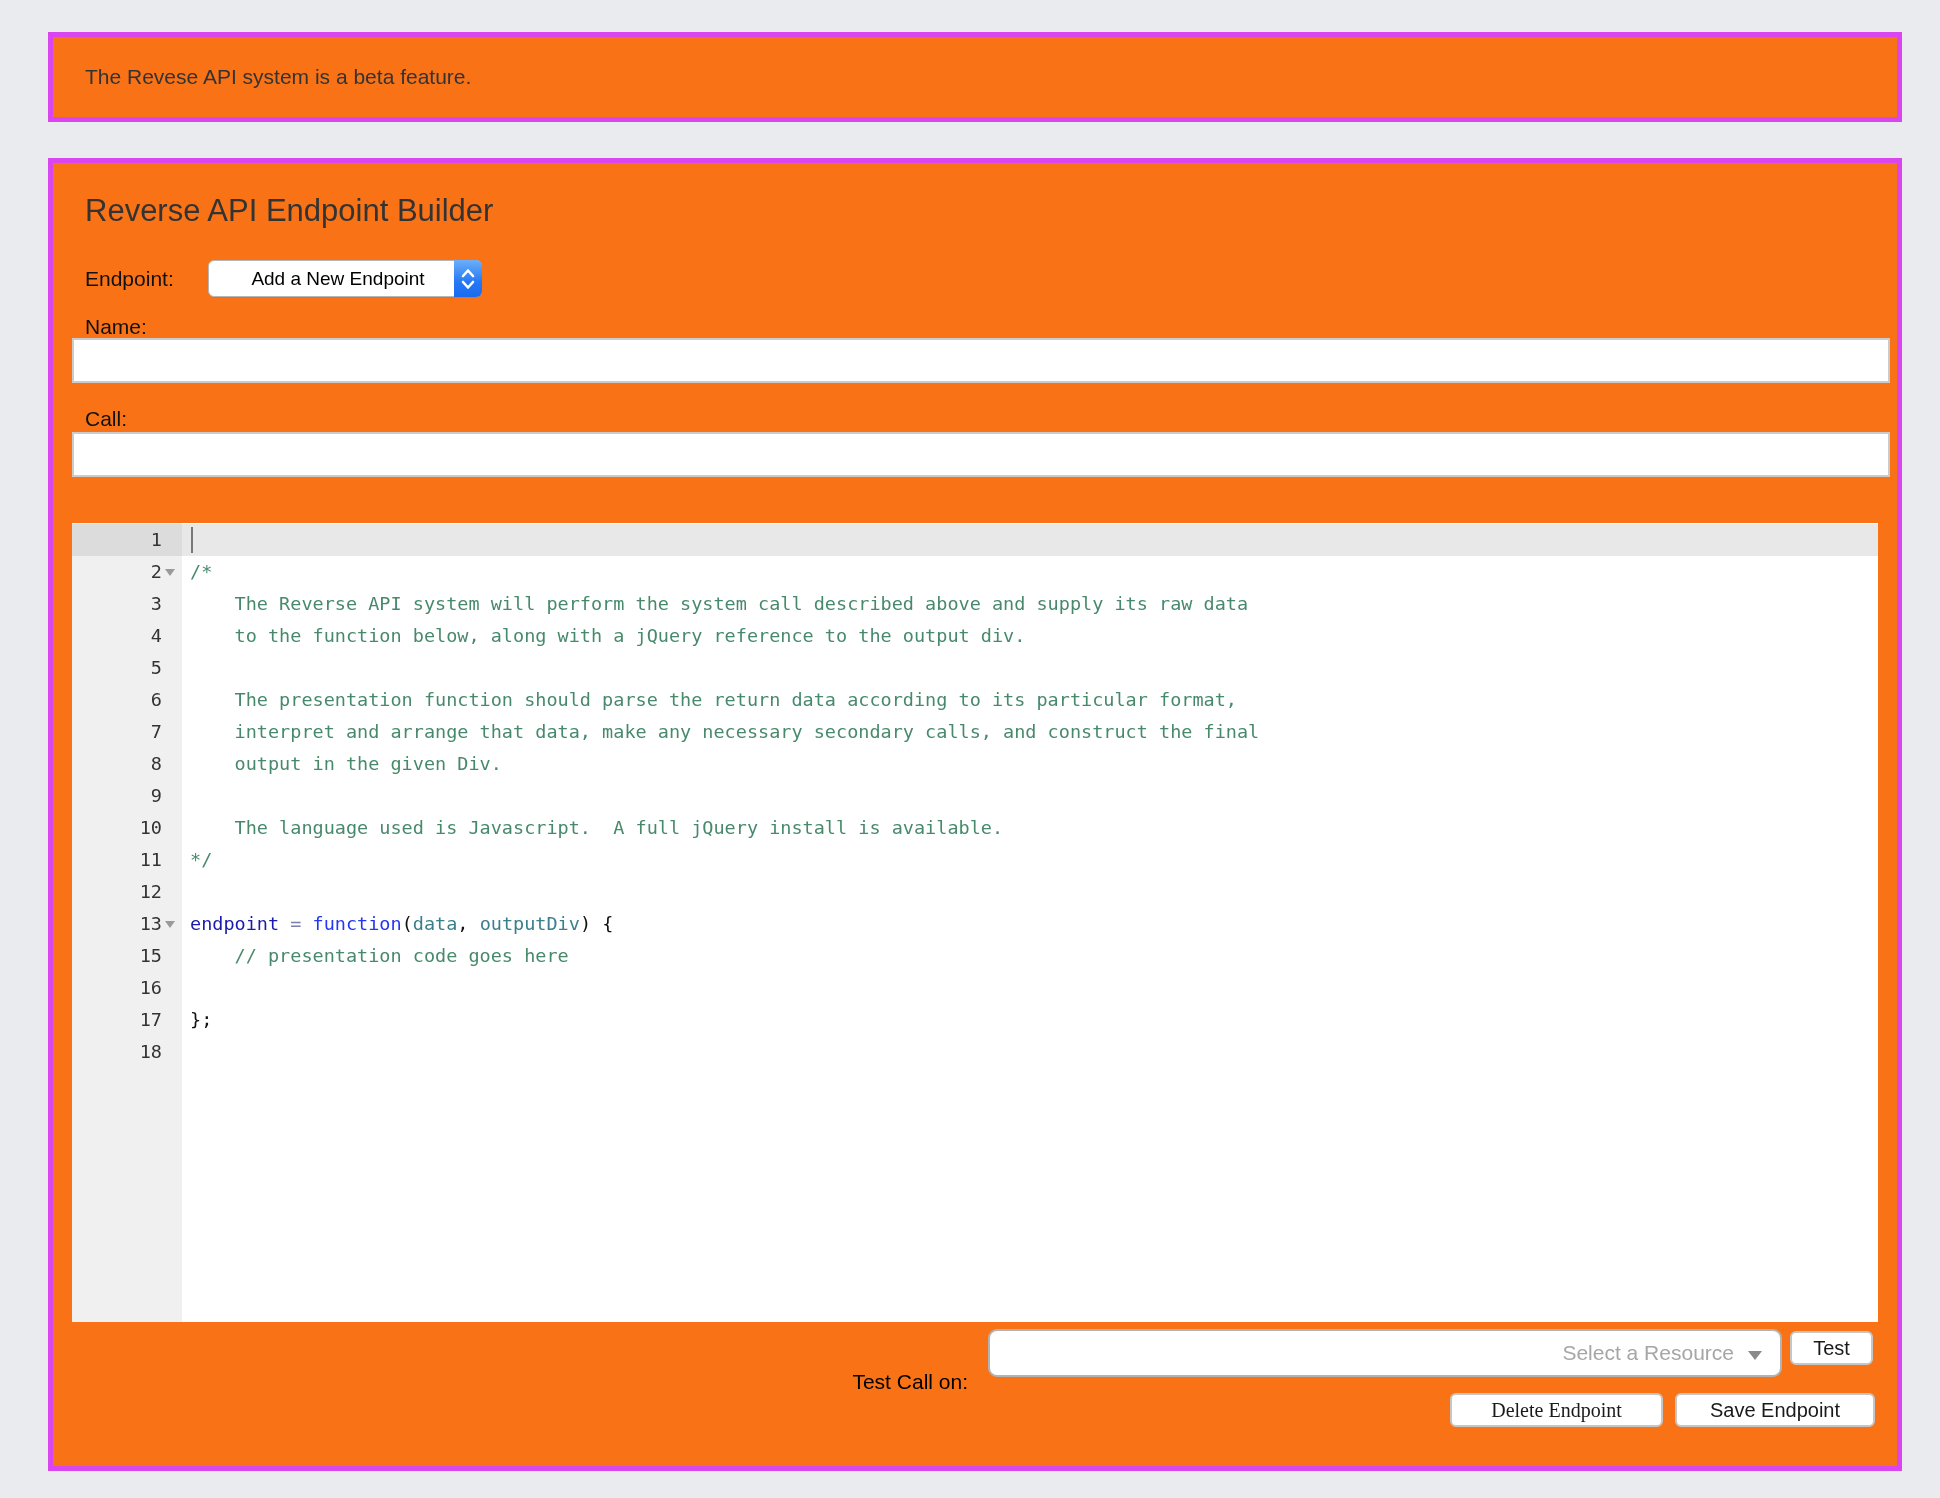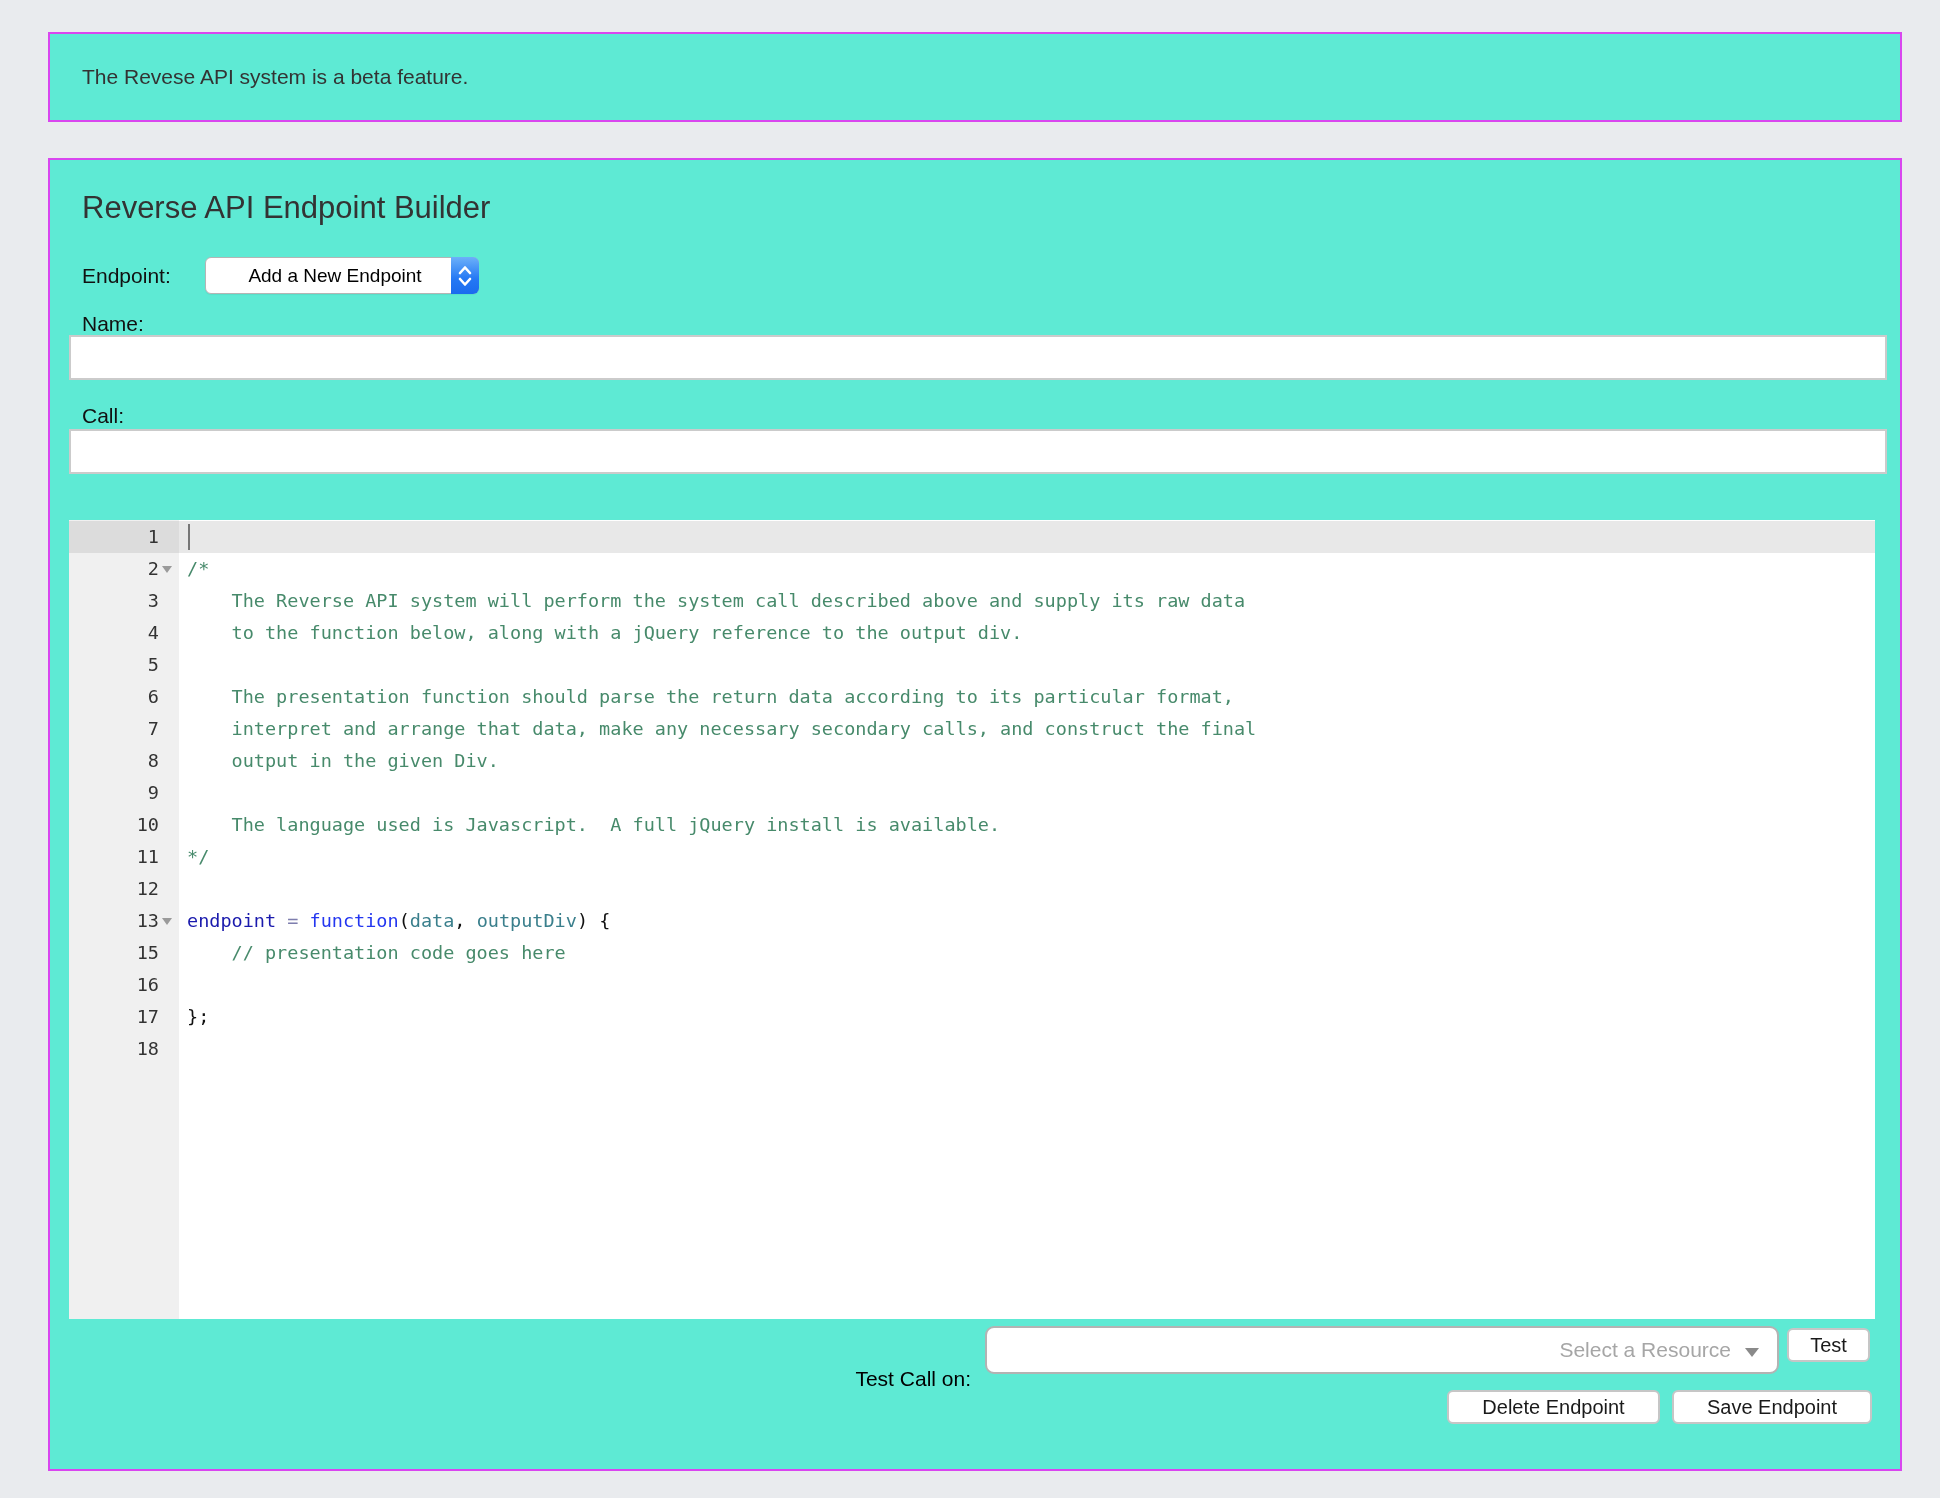--- a/index.html
+++ b/index.html
@@ -5,21 +5,21 @@
   * { margin:0; padding:0; box-sizing:border-box; }
   html,body { width:1940px; height:1498px; }
   body {
     background:#e9ebee;
     font-family:"Liberation Sans", sans-serif;
     color:#1a1a1a;
     position:relative;
   }
   .panel {
     position:absolute; left:48px; width:1854px;
-    background:#5eead4; border:2px solid #d946ef;
+    background:#f97316; border:5px solid #d946ef;
   }
   #banner { top:32px; height:90px; display:flex; align-items:center; }
   #banner .banner-text { margin-left:32px; font-size:21px; color:#333; }
 
   #main { top:158px; height:1313px; }
 
   .page-title {
     position:absolute; left:32px; top:30px;
     font-size:31px; font-weight:400; color:#333;
   }
@@ -99,21 +99,21 @@
     border-top:9px solid #8a8a8a;
   }
   .btn {
     position:absolute; height:34px;
     background:#fff; border:2px solid #c6c6c6; border-radius:6px;
     font-size:20px; color:#1a1a1a; text-align:center;
     display:flex; align-items:center; justify-content:center;
     font-family:"Liberation Sans", sans-serif; cursor:default;
   }
   #test-btn   { left:1737px; top:1168px; width:83px; }
-  #delete-btn { left:1397px; top:1230px; width:213px; }
+  #delete-btn { left:1397px; top:1230px; width:213px;font-family:Liberation Serif, serif; }
   #save-btn   { left:1622px; top:1230px; width:200px; }
 </style>
 </head>
 <body>
 
 <div class="panel" id="banner">
   <div class="banner-text">The Revese API system is a beta feature.</div>
 </div>
 
 <div class="panel" id="main">

